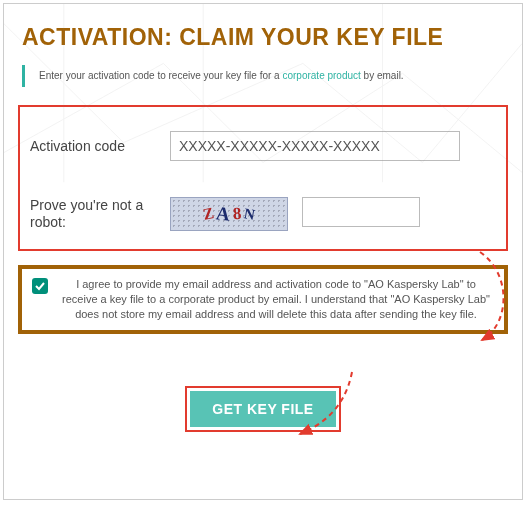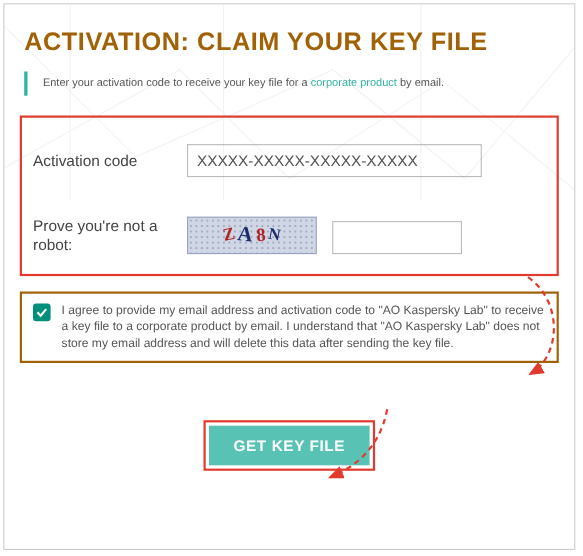--- a/index.html
+++ b/index.html
@@ -43,29 +43,29 @@
 
   .form-box {
     border: 2px solid #e23b2e;
     padding: 12px 10px 14px 10px;
     margin: 0 -4px;
   }
   .row { display:flex; align-items:center; margin: 12px 0 18px 0; }
   .row:last-child { margin-bottom: 4px; }
   .lbl { width: 140px; color:#444; font-size:14px; line-height:1.2; }
   .fld input[type=text] {
-    width: 268px;
+    width: 290px;
     height: 30px;
     border: 1px solid #bbb;
     padding: 4px 8px;
     font-size: 14px;
     color:#555;
     background:#fff;
   }
-  .captcha-row { align-items:flex-end; }
+  .captcha-row { align-items:flex-start; }
   .captcha-img {
     width: 118px; height: 34px;
     background: #cfd6e6;
     border: 1px solid #9aa4c0;
     display:flex; align-items:center; justify-content:center;
     margin-right: 14px;
     position:relative;
     overflow:hidden;
     font-family: Georgia, serif;
     letter-spacing: 1px;
@@ -79,25 +79,26 @@
   .g-a { color:#1c2b6d; font-size:19px; transform:rotate(6deg); display:inline-block; margin:0 2px;}
   .g-8 { color:#b02424; font-size:17px; transform:rotate(-4deg); display:inline-block;}
   .g-n { color:#1c2b6d; font-size:15px; transform:rotate(10deg); display:inline-block; margin-left:1px;}
   .captcha-input {
     width: 118px; height: 30px;
     border:1px solid #bbb;
     background:#fff;
   }
 
   .consent-box {
-    border: 2px solid #a16207;
+    border: 4px solid #a16207;
     margin: 14px -4px 0 -4px;
     padding: 8px 10px;
     display:flex;
     gap:10px;
+    text-align:center;
   }
   .chk {
     width:16px; height:16px;
     border-radius:3px;
     background:#008f7a;
     flex:0 0 16px;
     margin-top:1px;
     display:flex; align-items:center; justify-content:center;
     color:#fff;
   }

